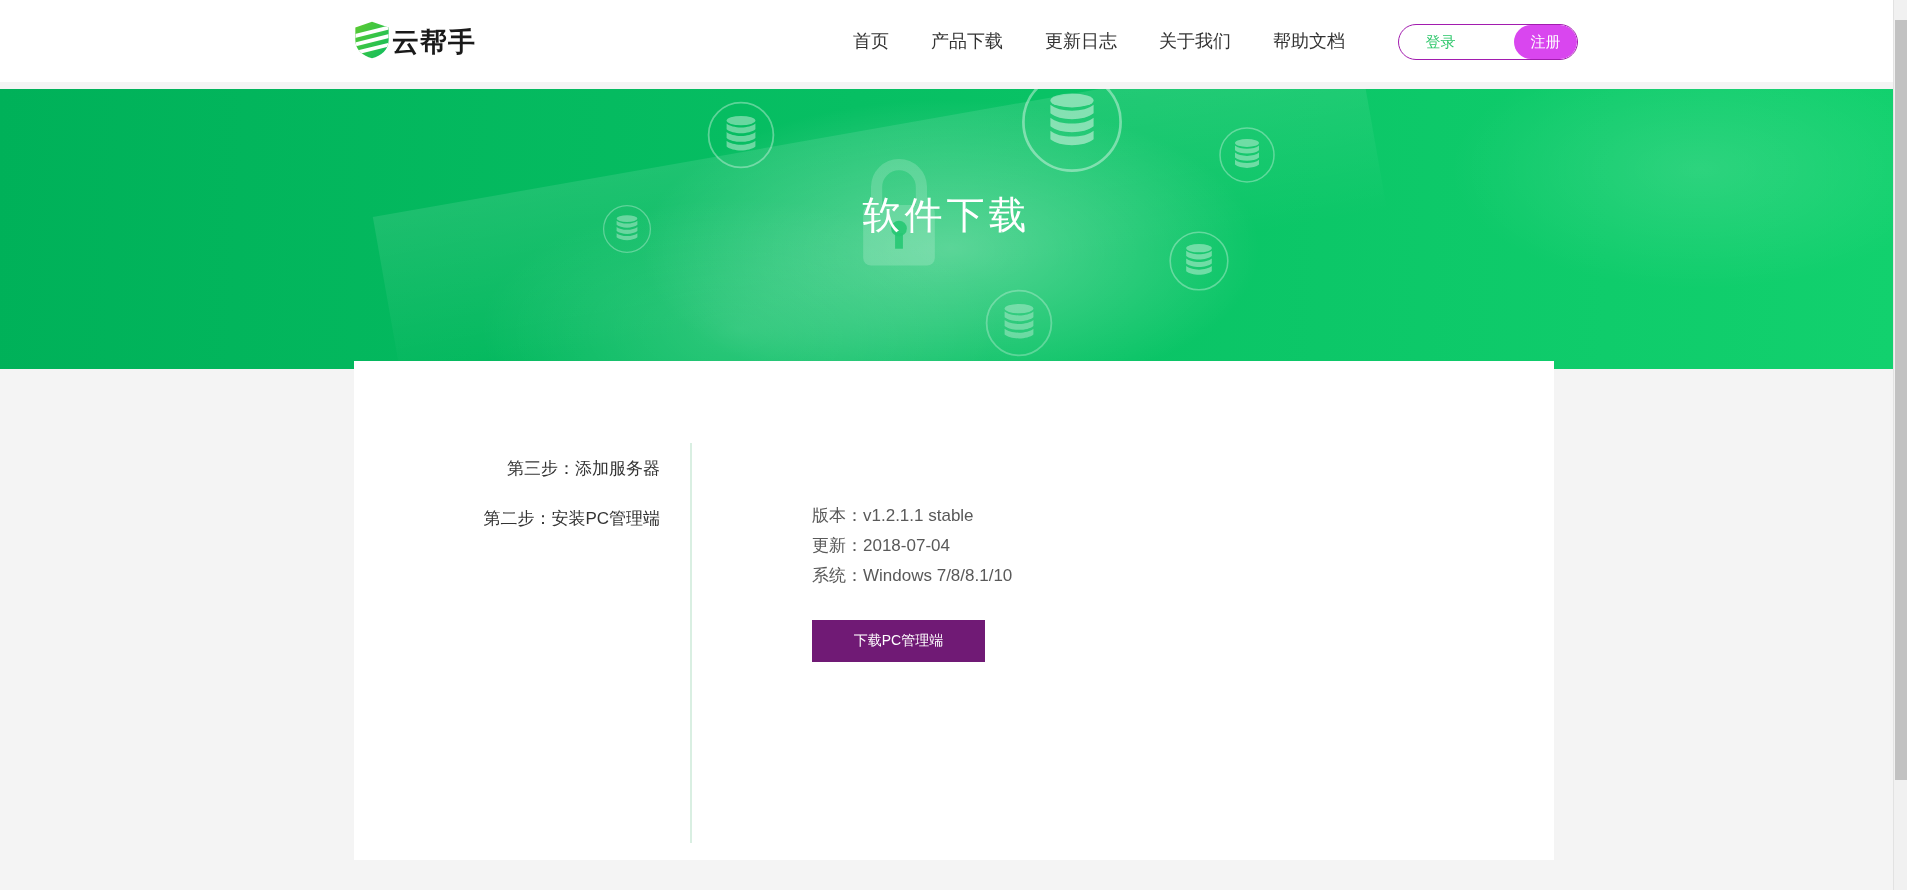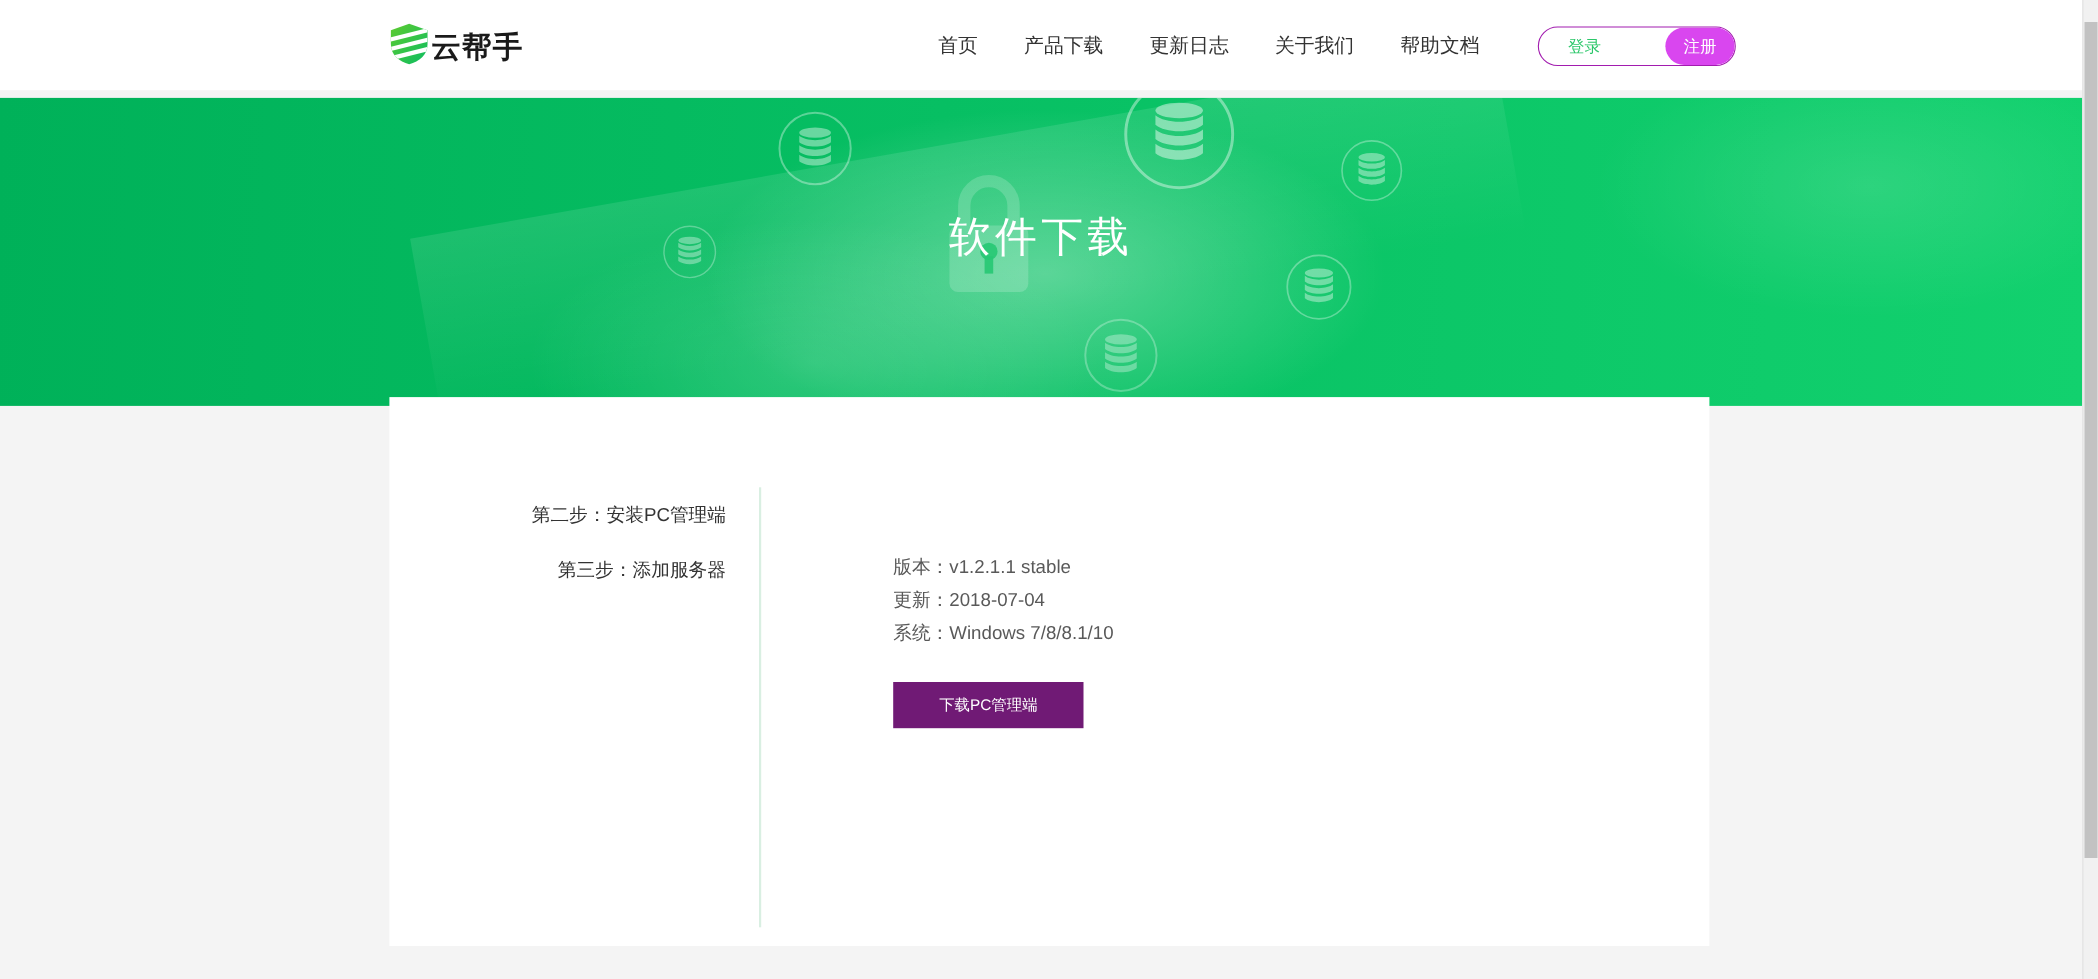--- a/index.html
+++ b/index.html
@@ -182,22 +182,22 @@
       <rect x="46.5" y="77" width="7" height="14" fill="rgba(38,200,115,0.9)"></rect>
     </svg>
   </div>
 
   <div class="hero-title">软件下载</div>
 </div>
 
 <div class="card">
 
   <ul class="steps">
+    <li class="step-item">第三步：添加服务器</li>
     <li class="step-item">第二步：安装PC管理端</li>
-    <li class="step-item">第三步：添加服务器</li>
   </ul>
 
 
   <div class="content-details">
     <div>版本：v1.2.1.1 stable</div>
     <div>更新：2018-07-04</div>
     <div>系统：Windows 7/8/8.1/10</div>
   </div>
 
   <button class="download-btn">下载PC管理端</button>

